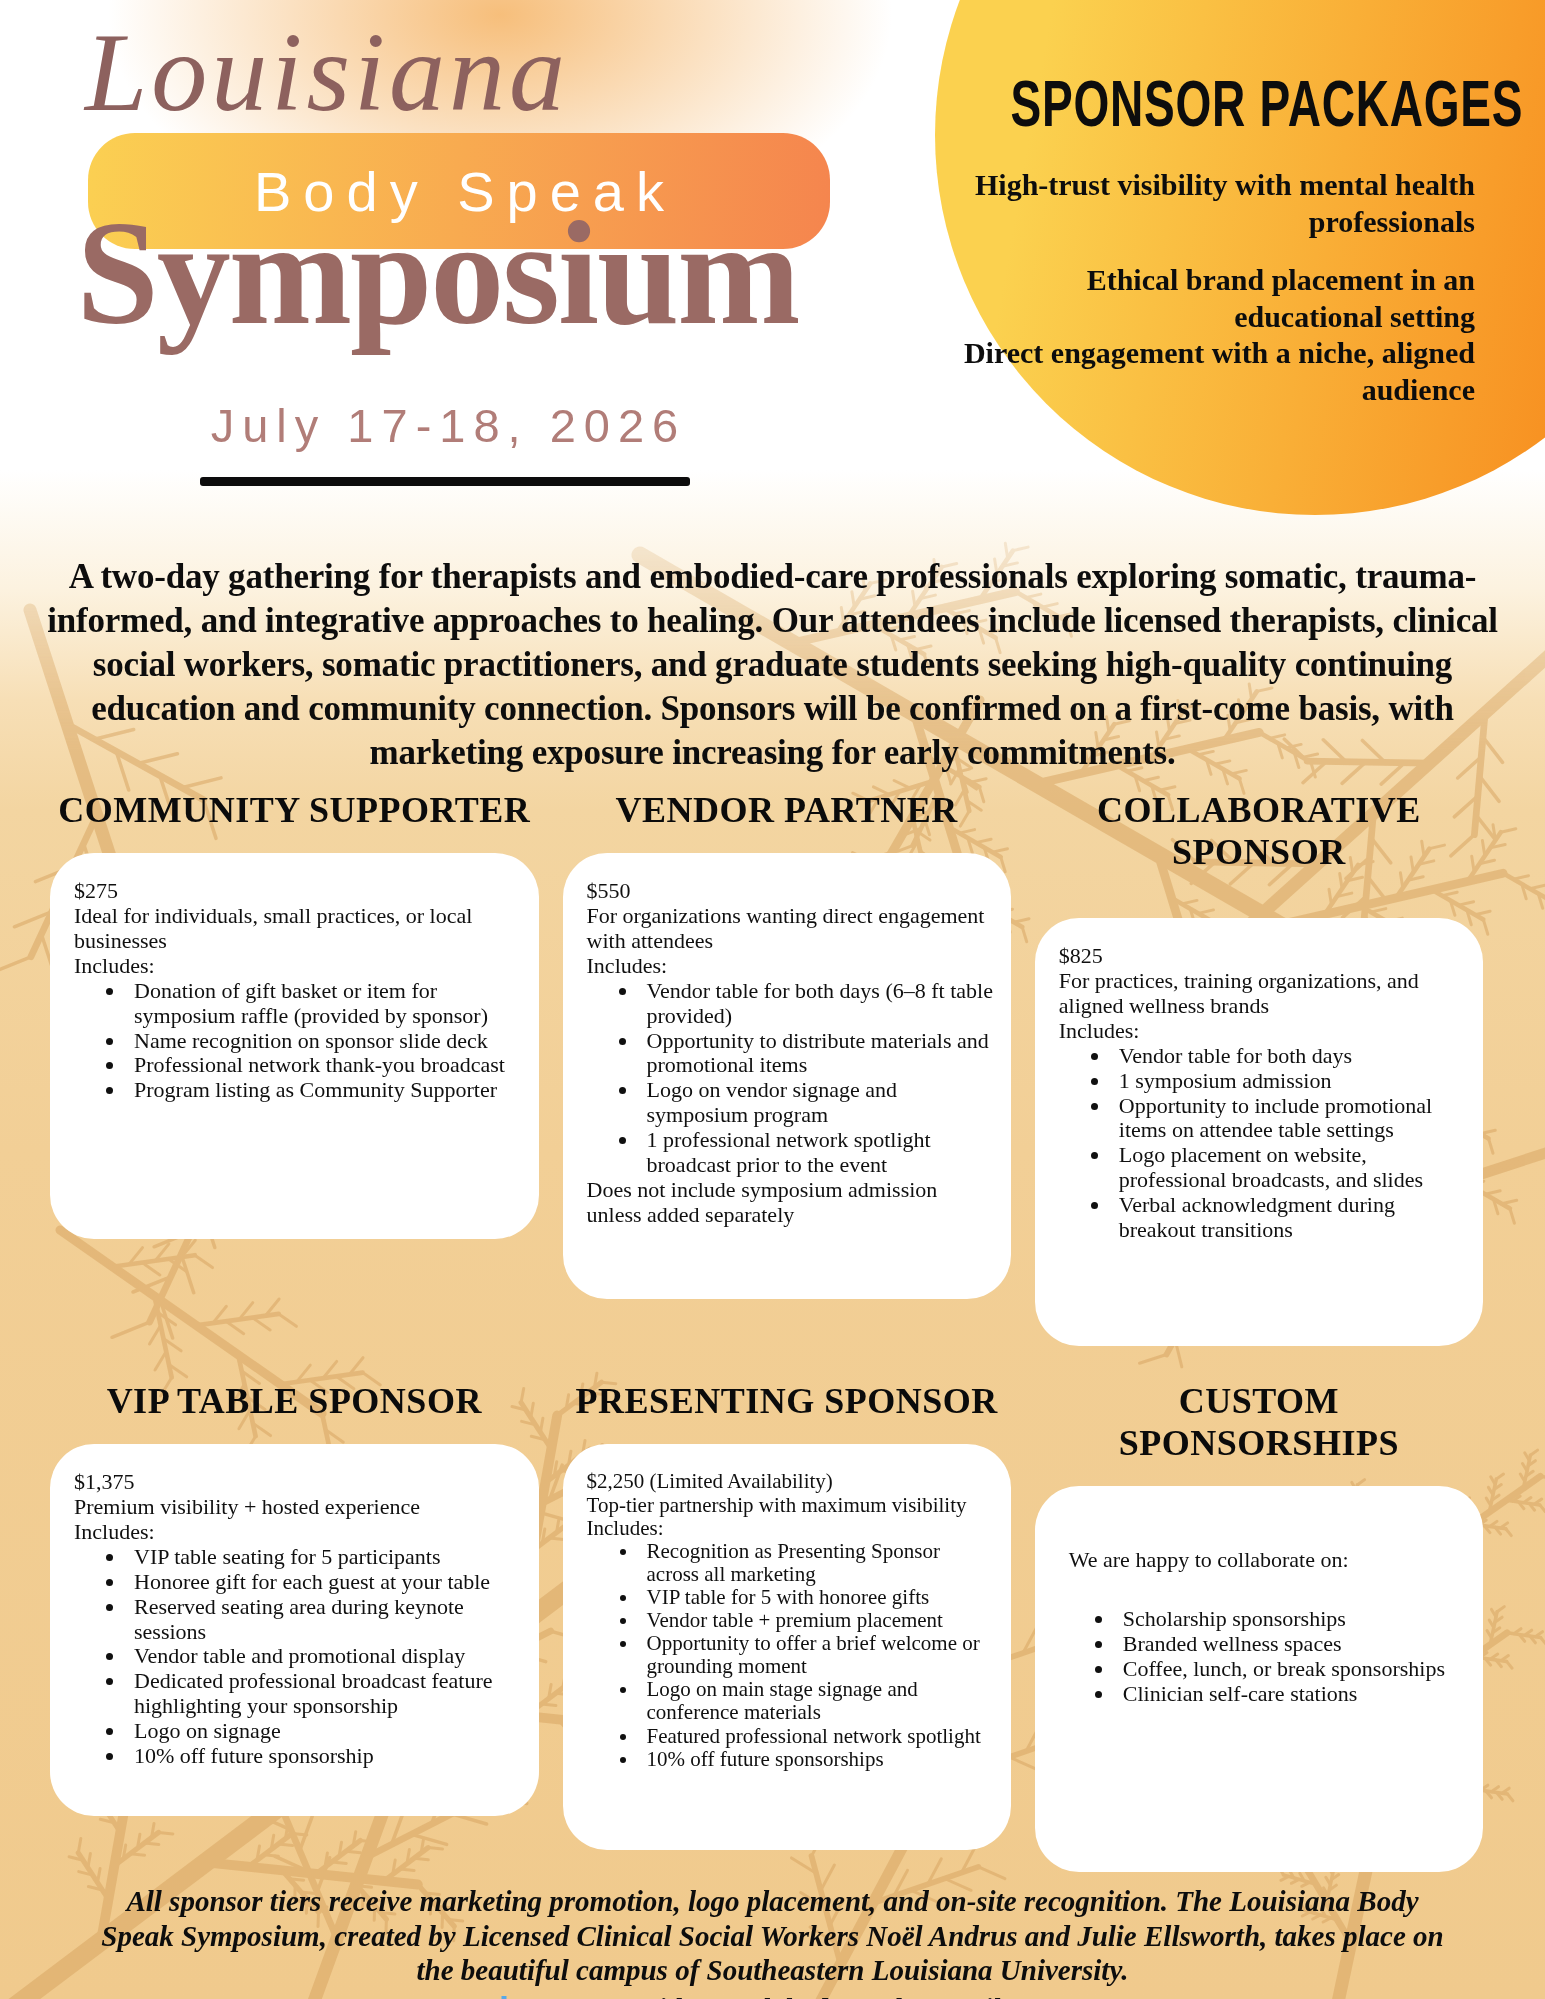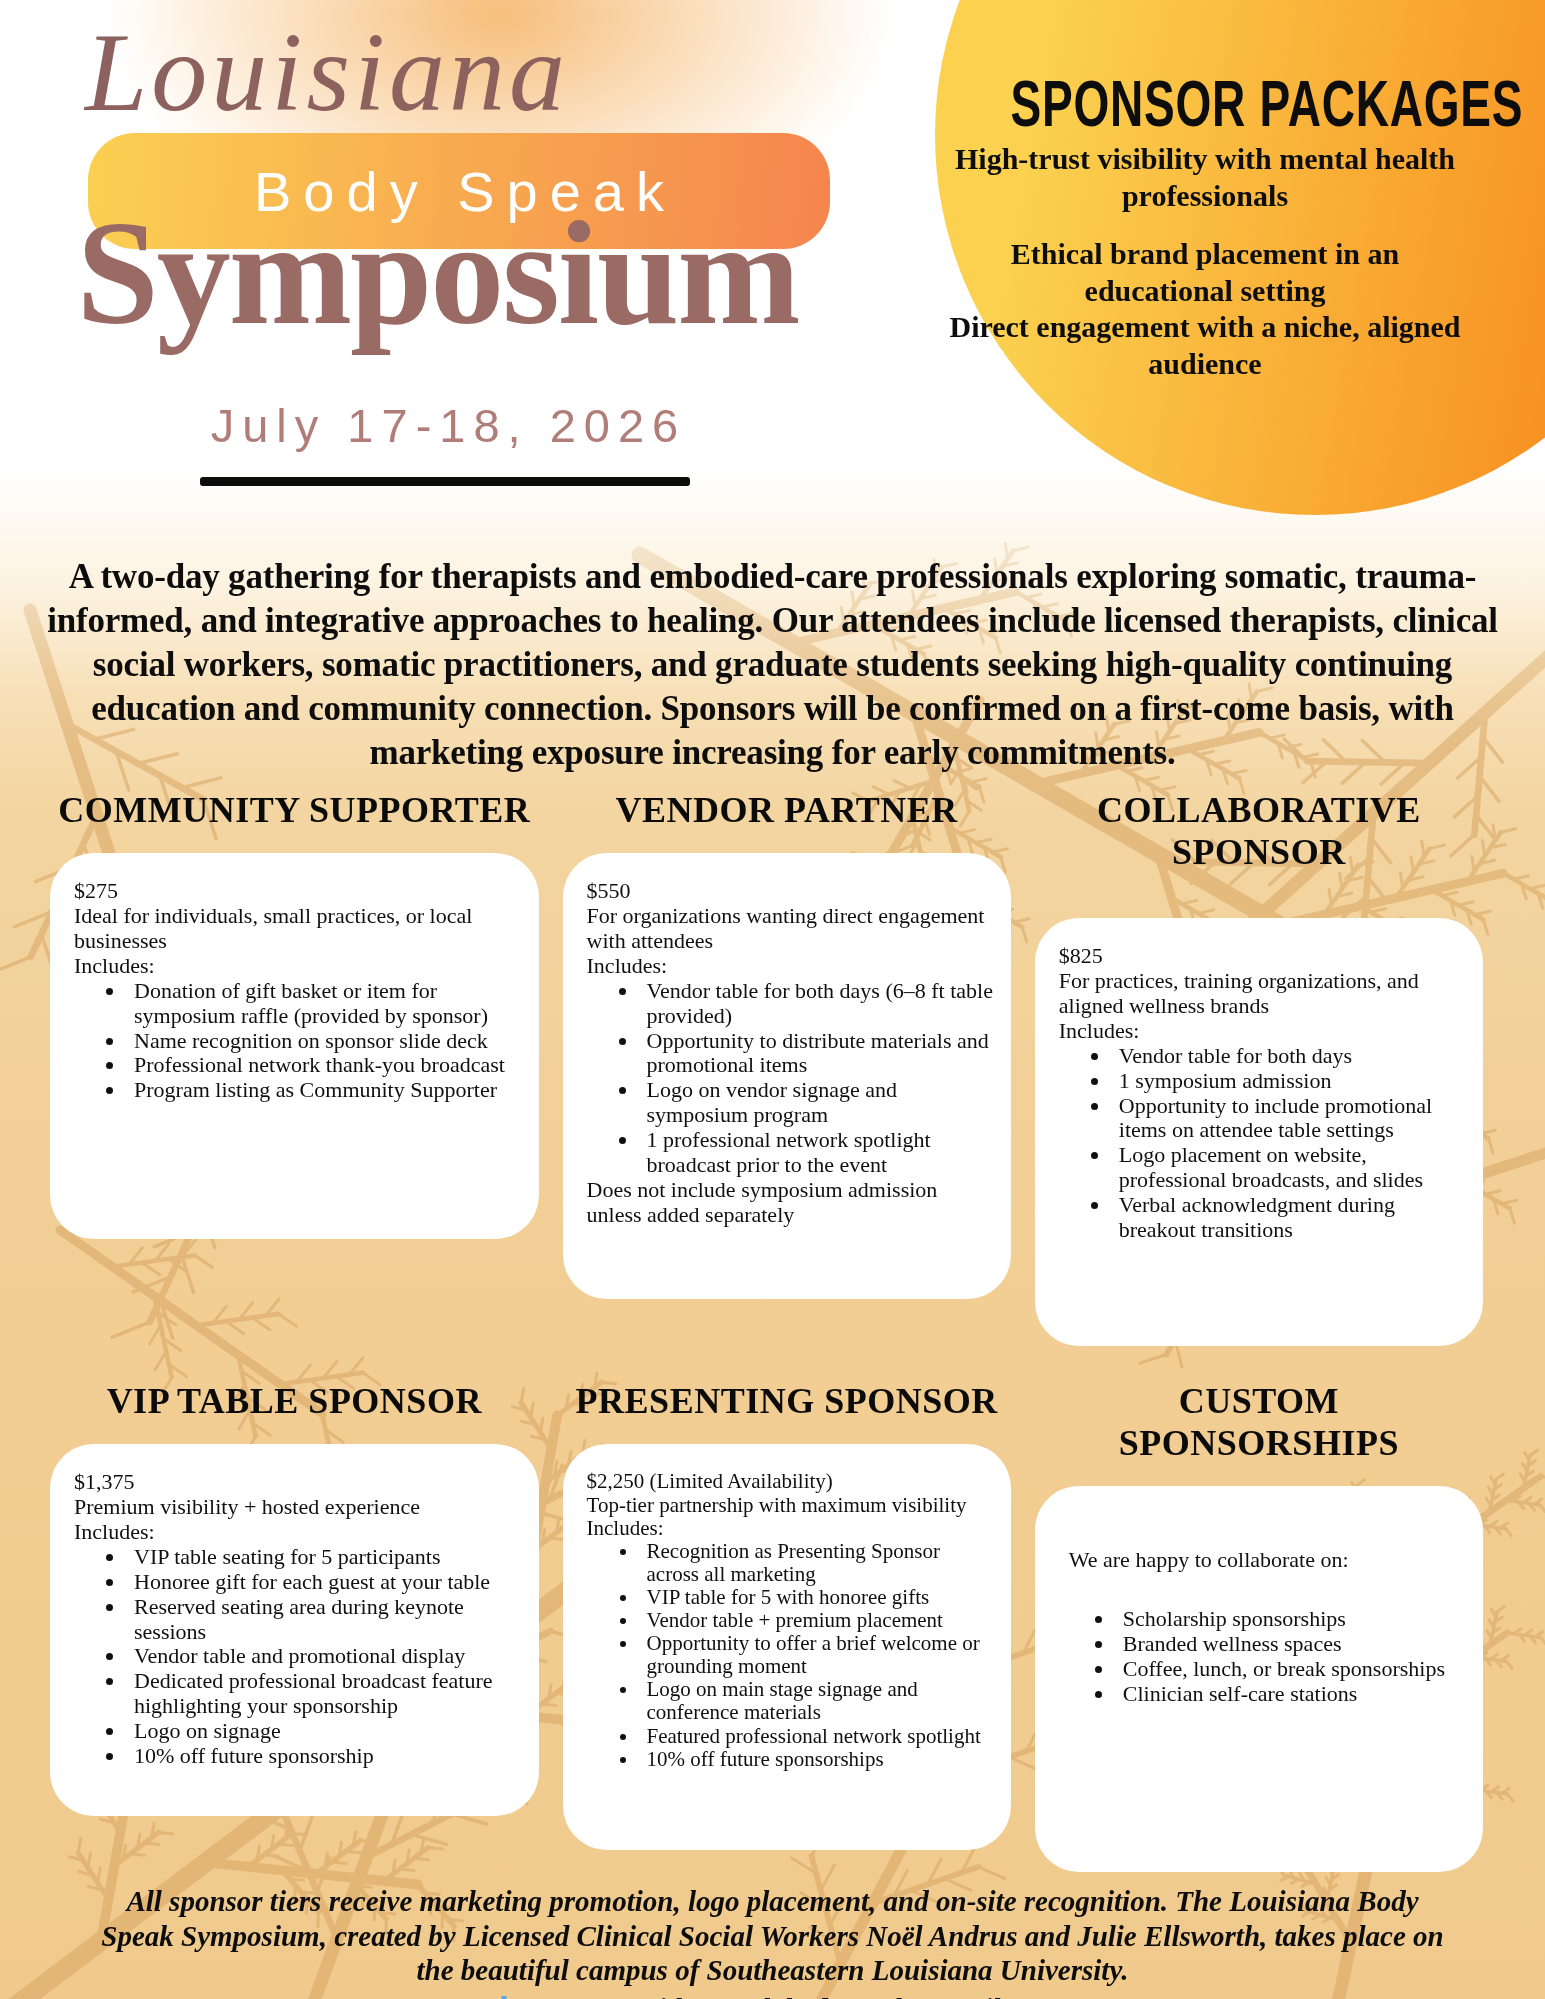--- a/index.html
+++ b/index.html
@@ -14,21 +14,21 @@
   
   #branches{position:absolute;left:0;top:0;z-index:0;
     -webkit-mask-image:linear-gradient(180deg,transparent 420px,rgba(0,0,0,.45) 560px,#000 750px);
     mask-image:linear-gradient(180deg,transparent 420px,rgba(0,0,0,.45) 560px,#000 750px);}
   
   .badge{position:absolute;left:935px;top:-245px;width:760px;height:760px;border-radius:50%;z-index:2;
     background:linear-gradient(100deg,#fbd14f 18%,#f78c1e 88%);}
   .badge-content{position:absolute;left:0;top:312px;width:540px;text-align:center;color:#0d0d0d;}
   .badge-title{font-family:"Liberation Sans","DejaVu Sans",sans-serif;font-weight:900;font-size:64px;
     letter-spacing:1px;transform:scaleX(.72);transform-origin:50% 50%;white-space:nowrap;}
-  .badge-lines{font-weight:bold;font-size:30px;line-height:1.22;}
+  .badge-lines{margin-top:26px;font-weight:bold;font-size:30px;line-height:1.22;text-align:right;}
   .badge-line:nth-child(2){margin-top:22px;}
   
   .hero{position:relative;height:545px;z-index:3;}
   .hero-script{position:absolute;left:85px;top:8px;font-style:italic;font-size:112px;letter-spacing:4px;color:#8d615e;z-index:4;}
   .hero-banner{position:absolute;left:88px;top:133px;width:742px;height:116px;border-radius:47px;z-index:3;
     background:linear-gradient(95deg,#fbd052,#f5854e);display:flex;align-items:center;justify-content:center;}
   .hero-banner span{font-family:"Liberation Sans","DejaVu Sans",sans-serif;font-weight:400;font-size:56px;
     letter-spacing:12px;text-indent:12px;color:#ffffff;}
   .hero-title{position:absolute;left:15px;top:188px;width:845px;text-align:center;font-weight:bold;
     font-size:148px;line-height:1.15;letter-spacing:-2px;color:#9a6a64;z-index:4;}

